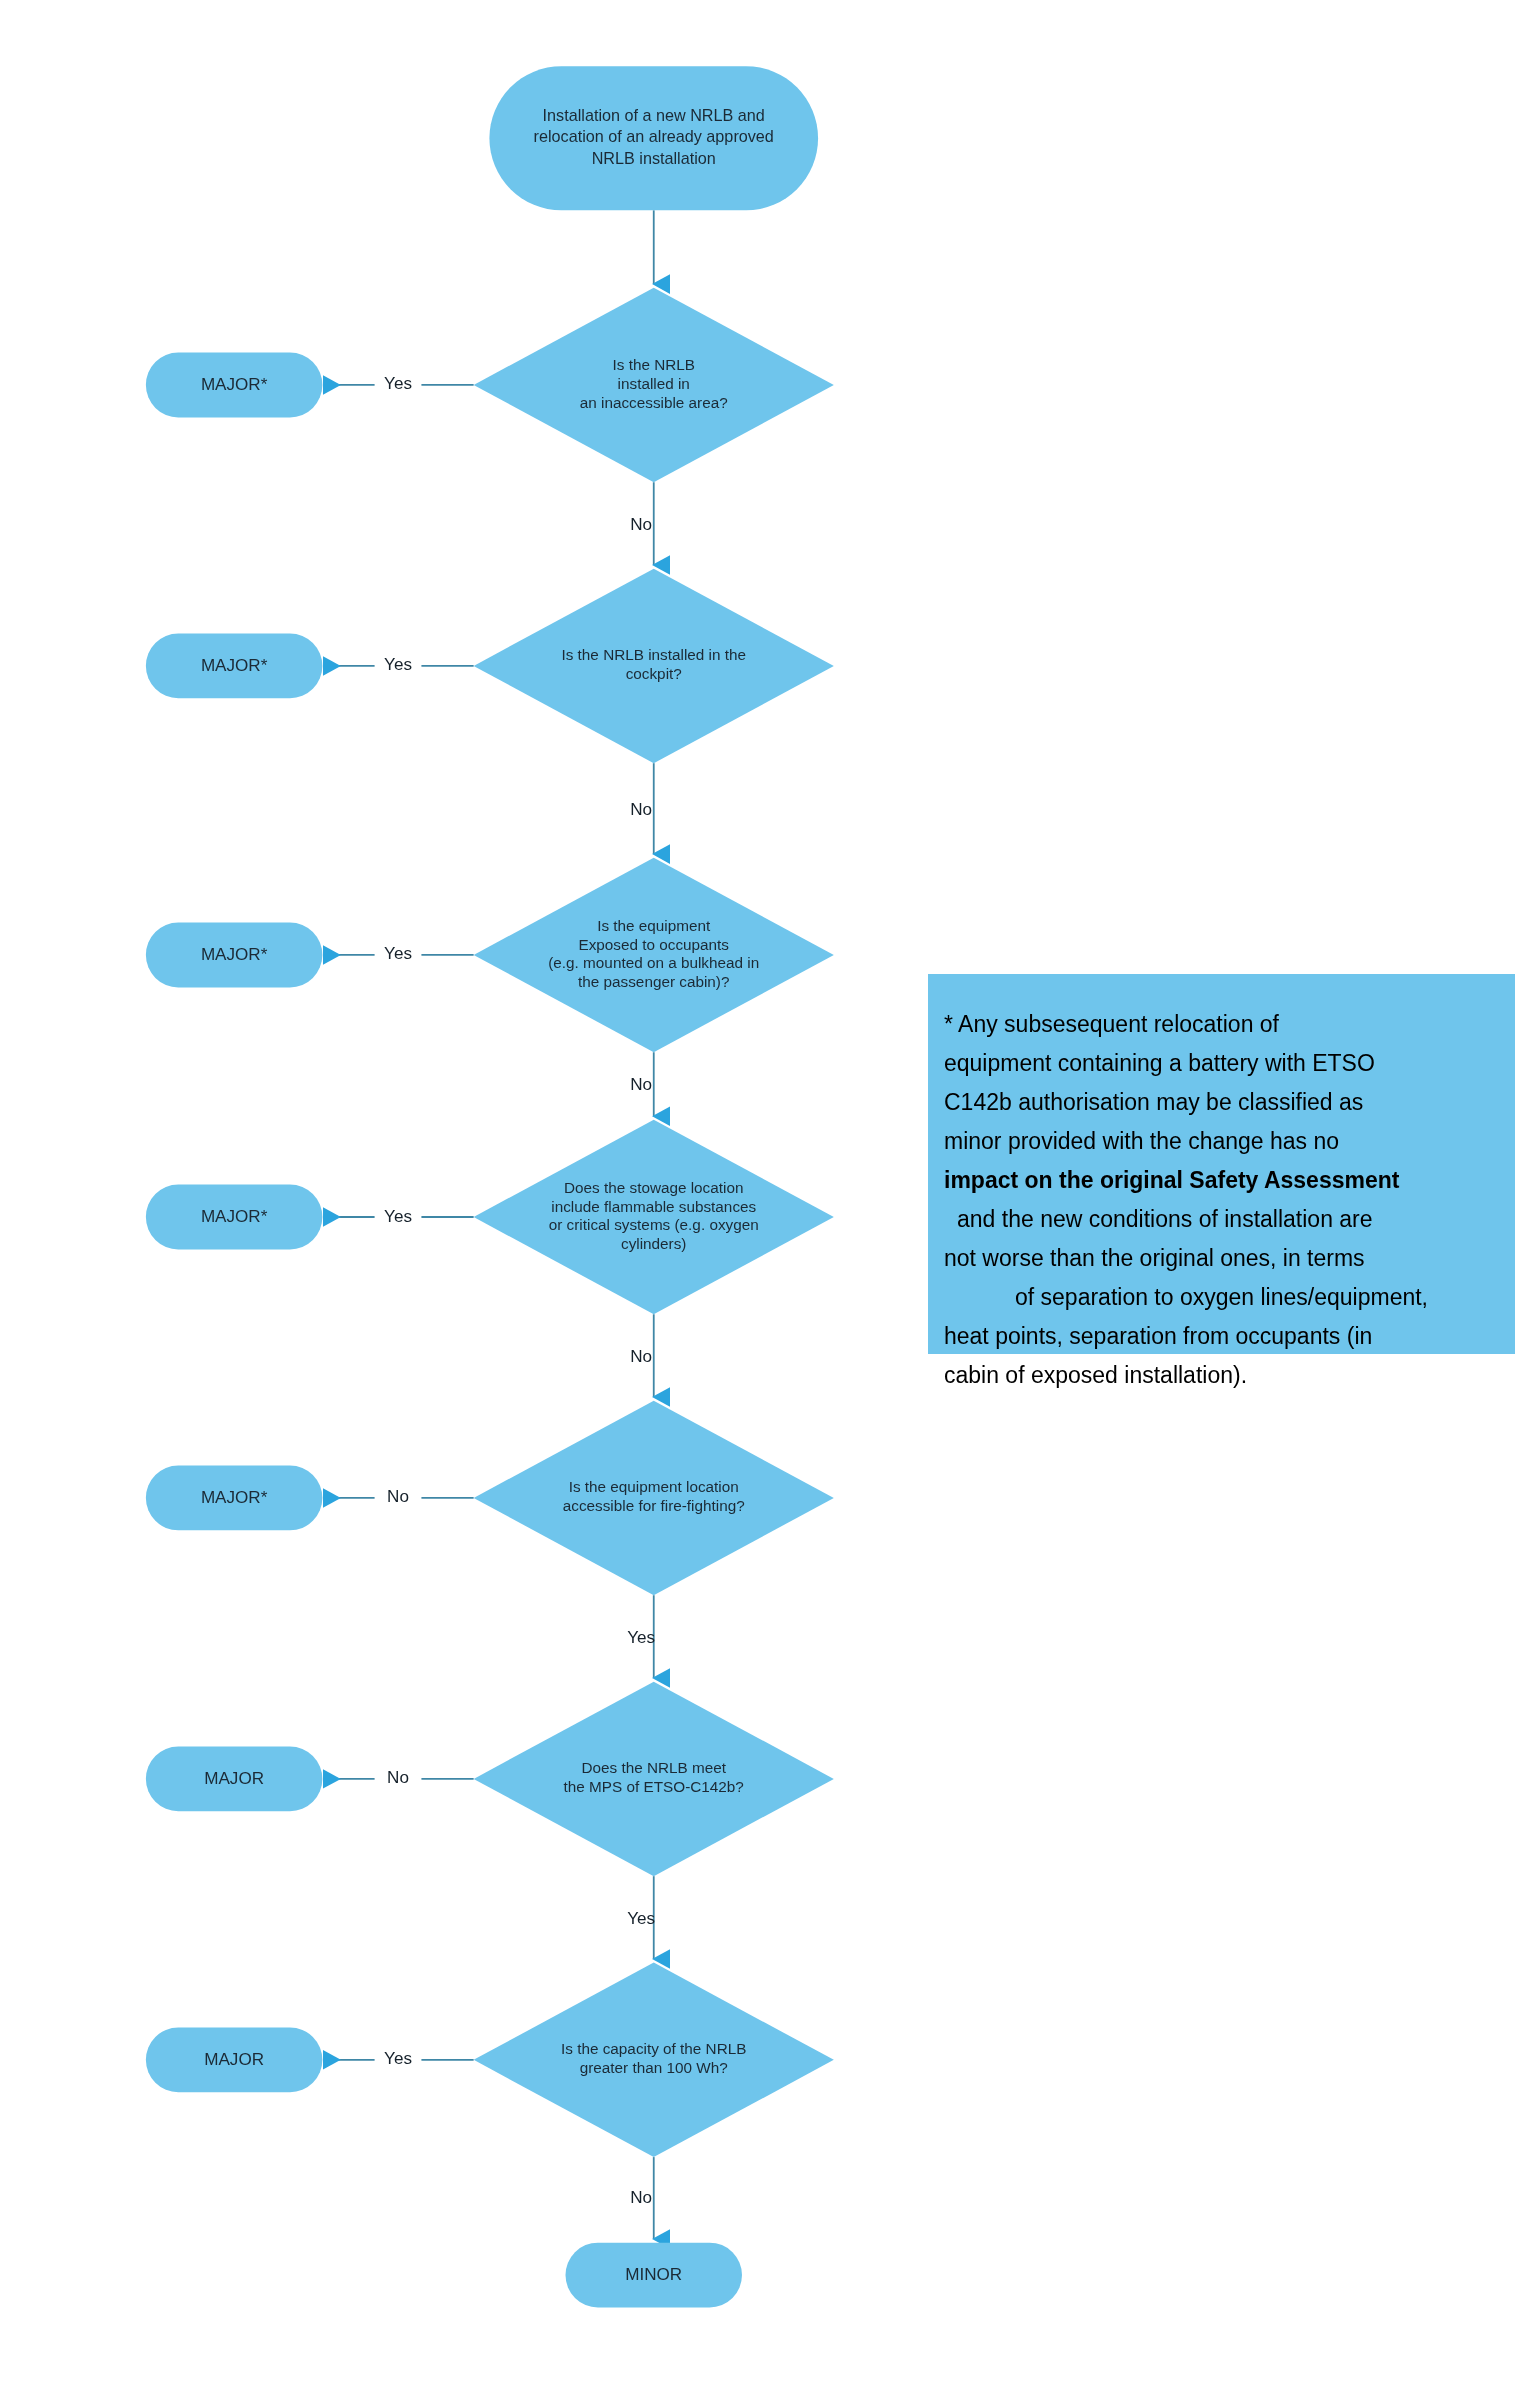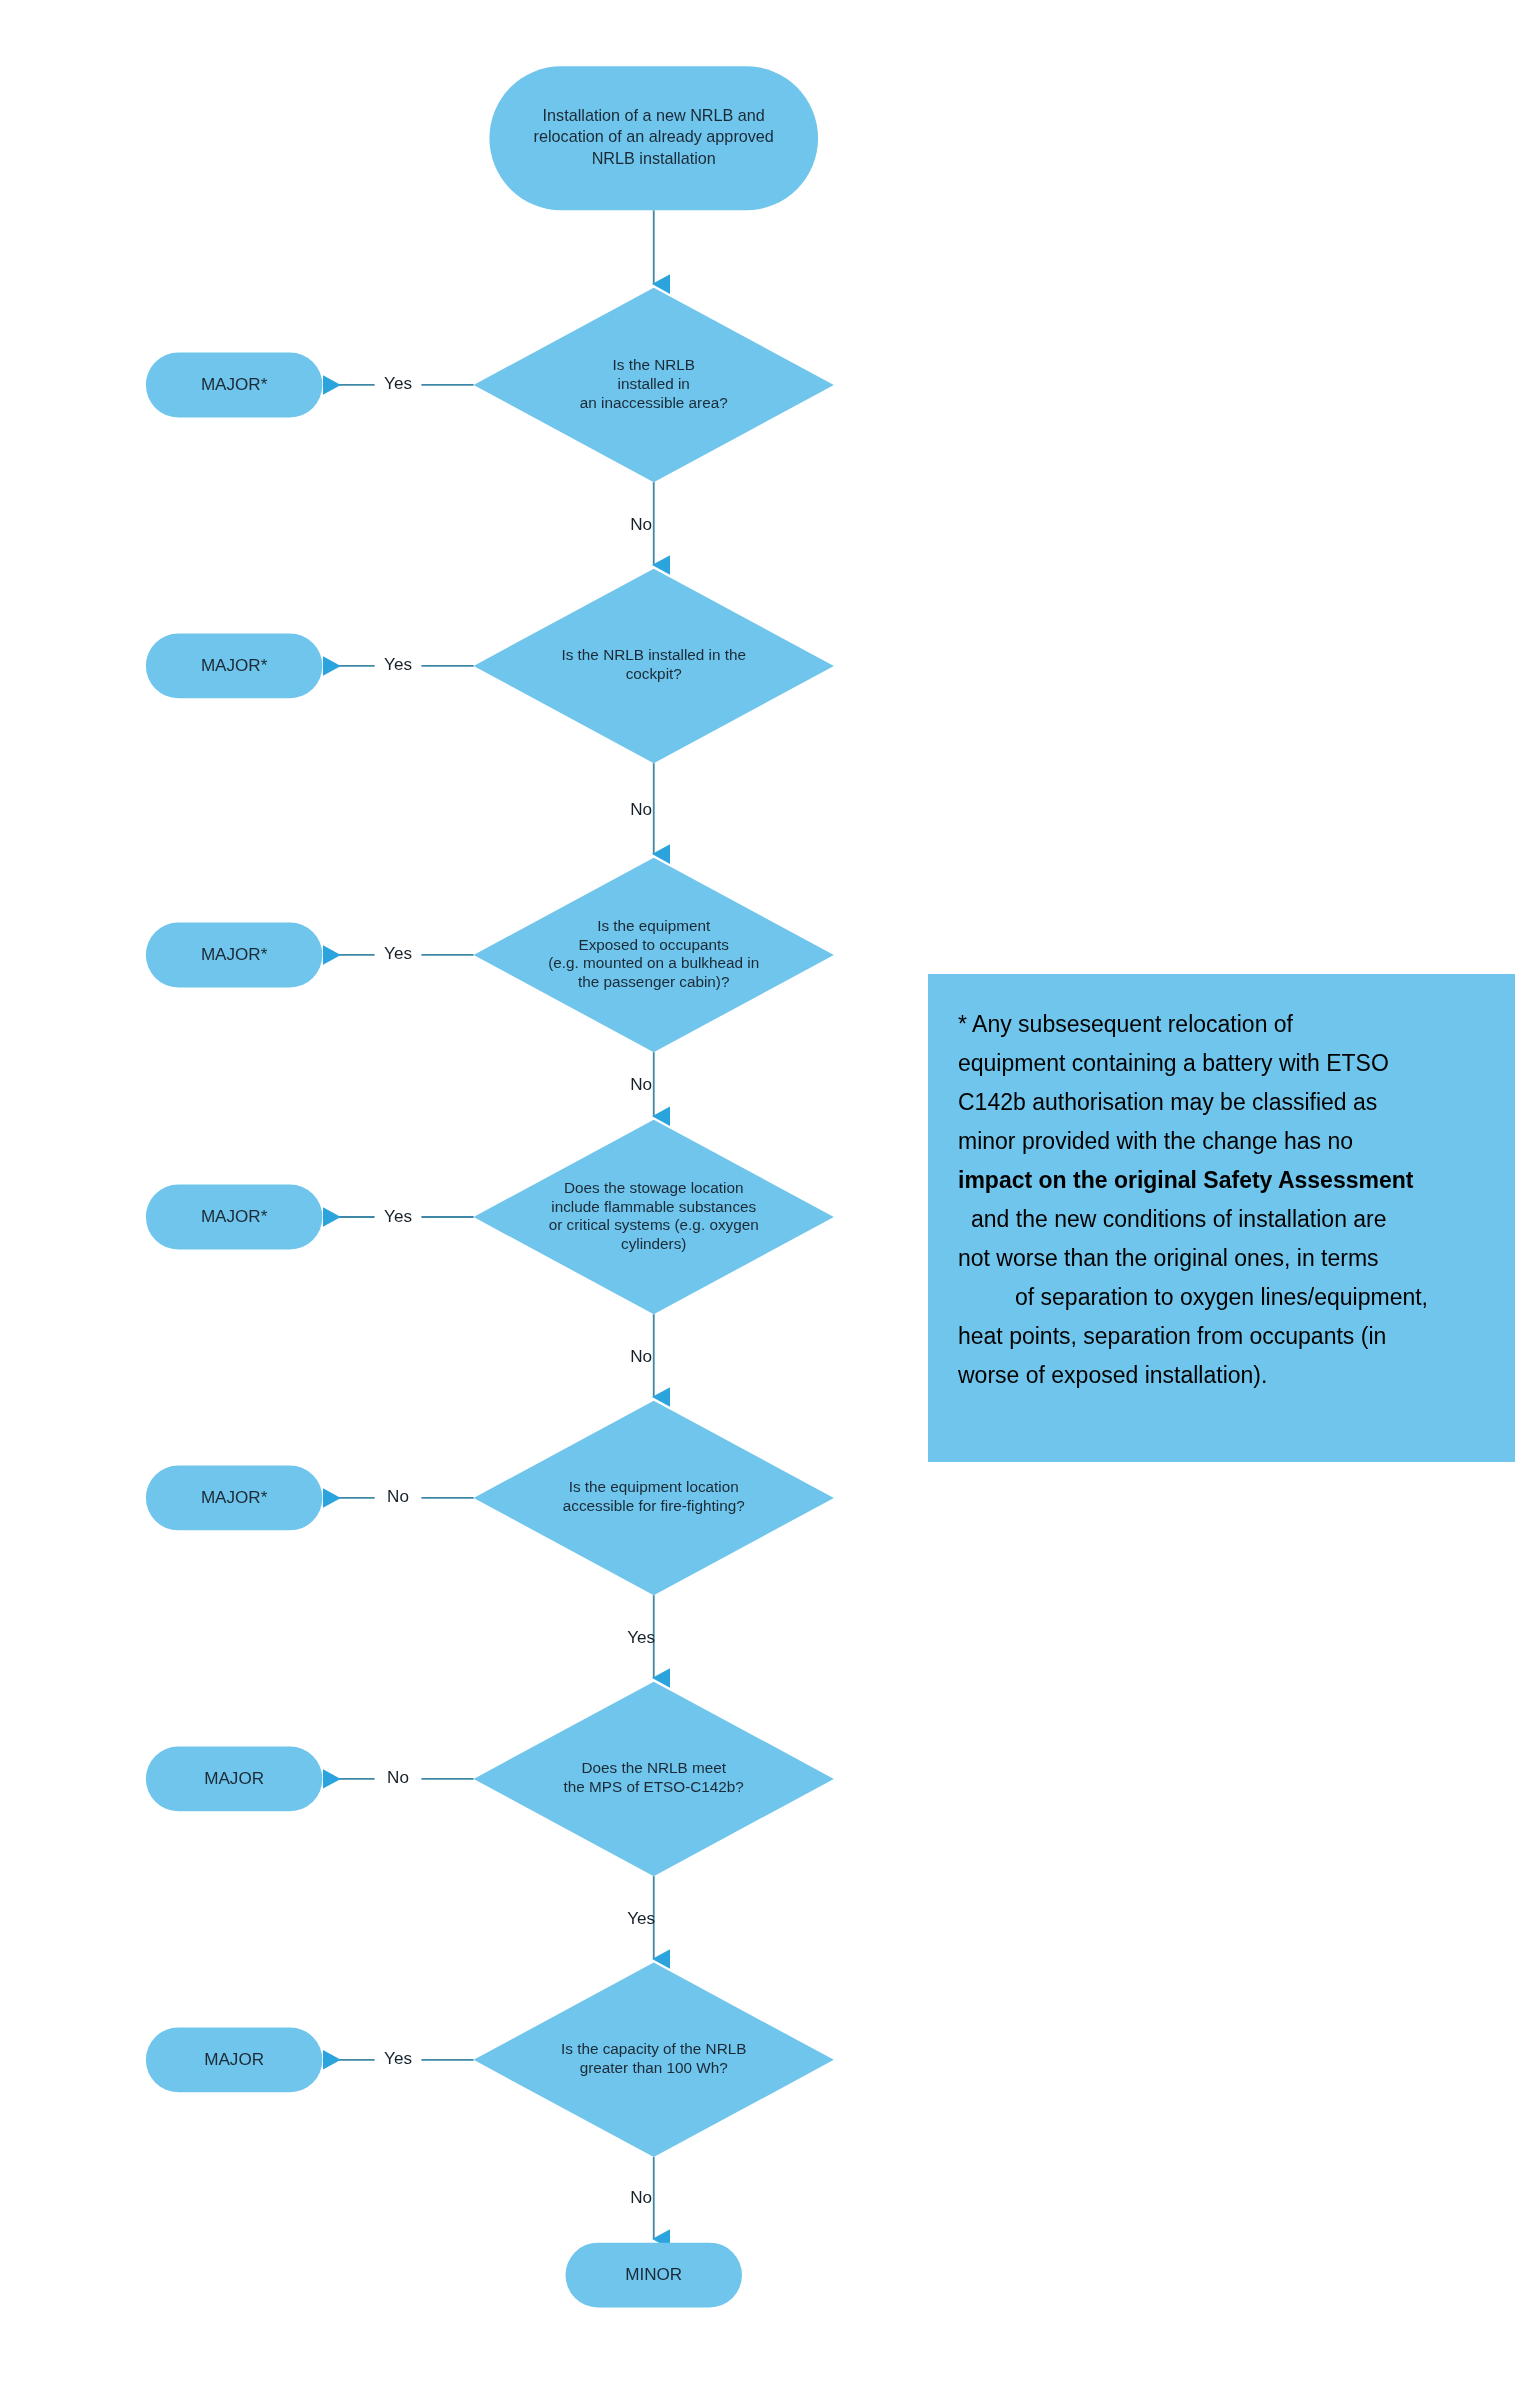--- a/index.html
+++ b/index.html
@@ -151,26 +151,26 @@
         <text x="712" y="1806" class="edge-label" text-anchor="end">Yes</text>
         <rect x="416" y="1949" width="52" height="26" class="edge-label-bg"></rect>
         <text x="442" y="1962" class="edge-label">No</text>
         <text x="712" y="2118" class="edge-label" text-anchor="end">Yes</text>
         <rect x="416" y="2261" width="52" height="26" class="edge-label-bg"></rect>
         <text x="442" y="2274" class="edge-label">Yes</text>
         <text x="712" y="2427.5" class="edge-label" text-anchor="end">No</text>
       </g>
   </svg>
 
-  <div id="note-box-host" style="position: absolute; left: 928px; top: 962px; width: 587px; height: 488px; background: rgb(111, 197, 236); box-sizing: border-box; padding: 31px 30px 18px;">
+  <div id="note-box-host" style="position: absolute; left: 928px; top: 962px; width: 587px; height: 380px; background: rgb(111, 197, 236); box-sizing: border-box; padding: 31px 16px 18px;">
       <div class="note-text" style="line-height: 39px; white-space: pre;">* Any subsesequent relocation of</div>
       <div class="note-text" style="line-height: 39px; white-space: pre;">equipment containing a battery with ETSO</div>
       <div class="note-text" style="line-height: 39px; white-space: pre;">C142b authorisation may be classified as</div>
       <div class="note-text" style="line-height: 39px; white-space: pre;">minor provided with the change has no</div>
       <div class="note-text" style="line-height: 39px; white-space: pre; font-weight: bold;">impact on the original Safety Assessment</div>
       <div class="note-text" style="line-height: 39px; white-space: pre; margin-left: 13px;">and the new conditions of installation are</div>
       <div class="note-text" style="line-height: 39px; white-space: pre;">not worse than the original ones, in terms</div>
       <div class="note-text" style="line-height: 39px; white-space: pre; text-align: center;">of separation to oxygen lines/equipment,</div>
       <div class="note-text" style="line-height: 39px; white-space: pre;">heat points, separation from occupants (in</div>
-      <div class="note-text" style="line-height: 39px; white-space: pre;">worse of exposed installation).</div>
+      <div class="note-text" style="line-height: 39px; white-space: pre;">cabin of exposed installation).</div>
     </div>
 </div>
 
 
 </body></html>

